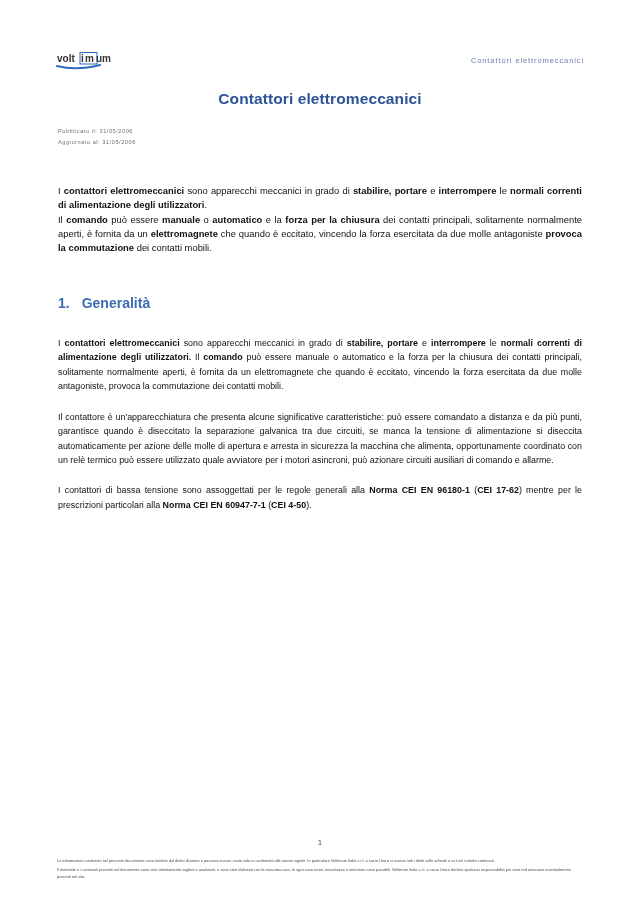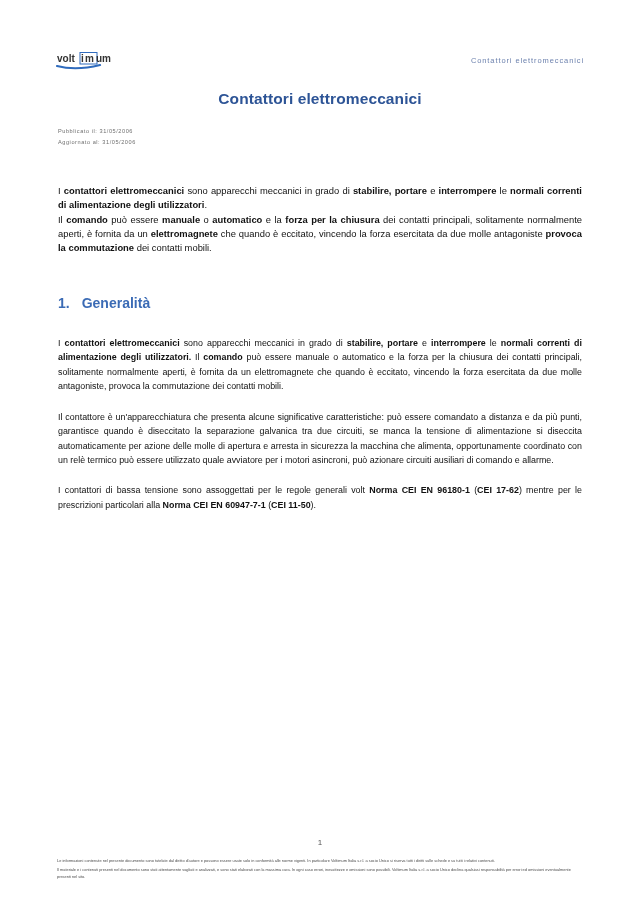--- a/index.html
+++ b/index.html
@@ -176,21 +176,21 @@
     <p><span>Il </span><b>comando</b><span> può essere </span><b>manuale</b><span> o </span><b>automatico</b><span> e la </span><b>forza per la chiusura</b><span> dei contatti principali, solitamente normalmente aperti, è fornita da un </span><b>elettromagnete</b><span> che quando è eccitato, vincendo la forza esercitata da due molle antagoniste </span><b>provoca la commutazione</b><span> dei contatti mobili.</span></p>
   </div>
 
   <div class="section-heading">
     <span class="num">1.</span><span>Generalità</span>
   </div>
 
   <div class="body-text">
     <p><span>I </span><b>contattori elettromeccanici</b><span> sono apparecchi meccanici in grado di </span><b>stabilire, portare</b><span> e </span><b>interrompere</b><span> le </span><b>normali correnti di alimentazione degli utilizzatori.</b><span> Il </span><b>comando</b><span> può essere manuale o automatico e la forza per la chiusura dei contatti principali, solitamente normalmente aperti, è fornita da un elettromagnete che quando è eccitato, vincendo la forza esercitata da due molle antagoniste, provoca la commutazione dei contatti mobili.</span></p>
     <p><span>Il contattore è un'apparecchiatura che presenta alcune significative caratteristiche: può essere comandato a distanza e da più punti, garantisce quando è diseccitato la separazione galvanica tra due circuiti, se manca la tensione di alimentazione si diseccita automaticamente per azione delle molle di apertura e arresta in sicurezza la macchina che alimenta, opportunamente coordinato con un relè termico può essere utilizzato quale avviatore per i motori asincroni, può azionare circuiti ausiliari di comando e allarme.</span></p>
-    <p><span>I contattori di bassa tensione sono assoggettati per le regole generali volt </span><b>Norma CEI EN 96180-1</b><span> (</span><b>CEI 17-62</b><span>) mentre per le prescrizioni particolari alla </span><b>Norma CEI EN 60947-7-1</b><span> (</span><b>CEI 11-50</b><span>).</span></p>
+    <p><span>I contattori di bassa tensione sono assoggettati per le regole generali alla </span><b>Norma CEI EN 96180-1</b><span> (</span><b>CEI 17-62</b><span>) mentre per le prescrizioni particolari alla </span><b>Norma CEI EN 60947-7-1</b><span> (</span><b>CEI 4-50</b><span>).</span></p>
   </div>
 
   <div class="page-number">1</div>
 
   <div class="footer-note">
     <p>Le informazioni contenute nel presente documento sono tutelate dal diritto d'autore e possono essere usate solo in conformità alle norme vigenti. In particolare Voltimum Italia s.r.l. a socio Unico si riserva tutti i diritti sulle schede e su tutti i relativi contenuti.</p>
     <p>Il materiale e i contenuti presenti nel documento sono stati attentamente vagliati e analizzati, e sono stati elaborati con la massima cura. In ogni caso errori, inesattezze e omissioni sono possibili. Voltimum Italia s.r.l. a socio Unico declina qualsiasi responsabilità per errori ed omissioni eventualmente presenti nel sito.</p>
   </div>
 
 </div>

